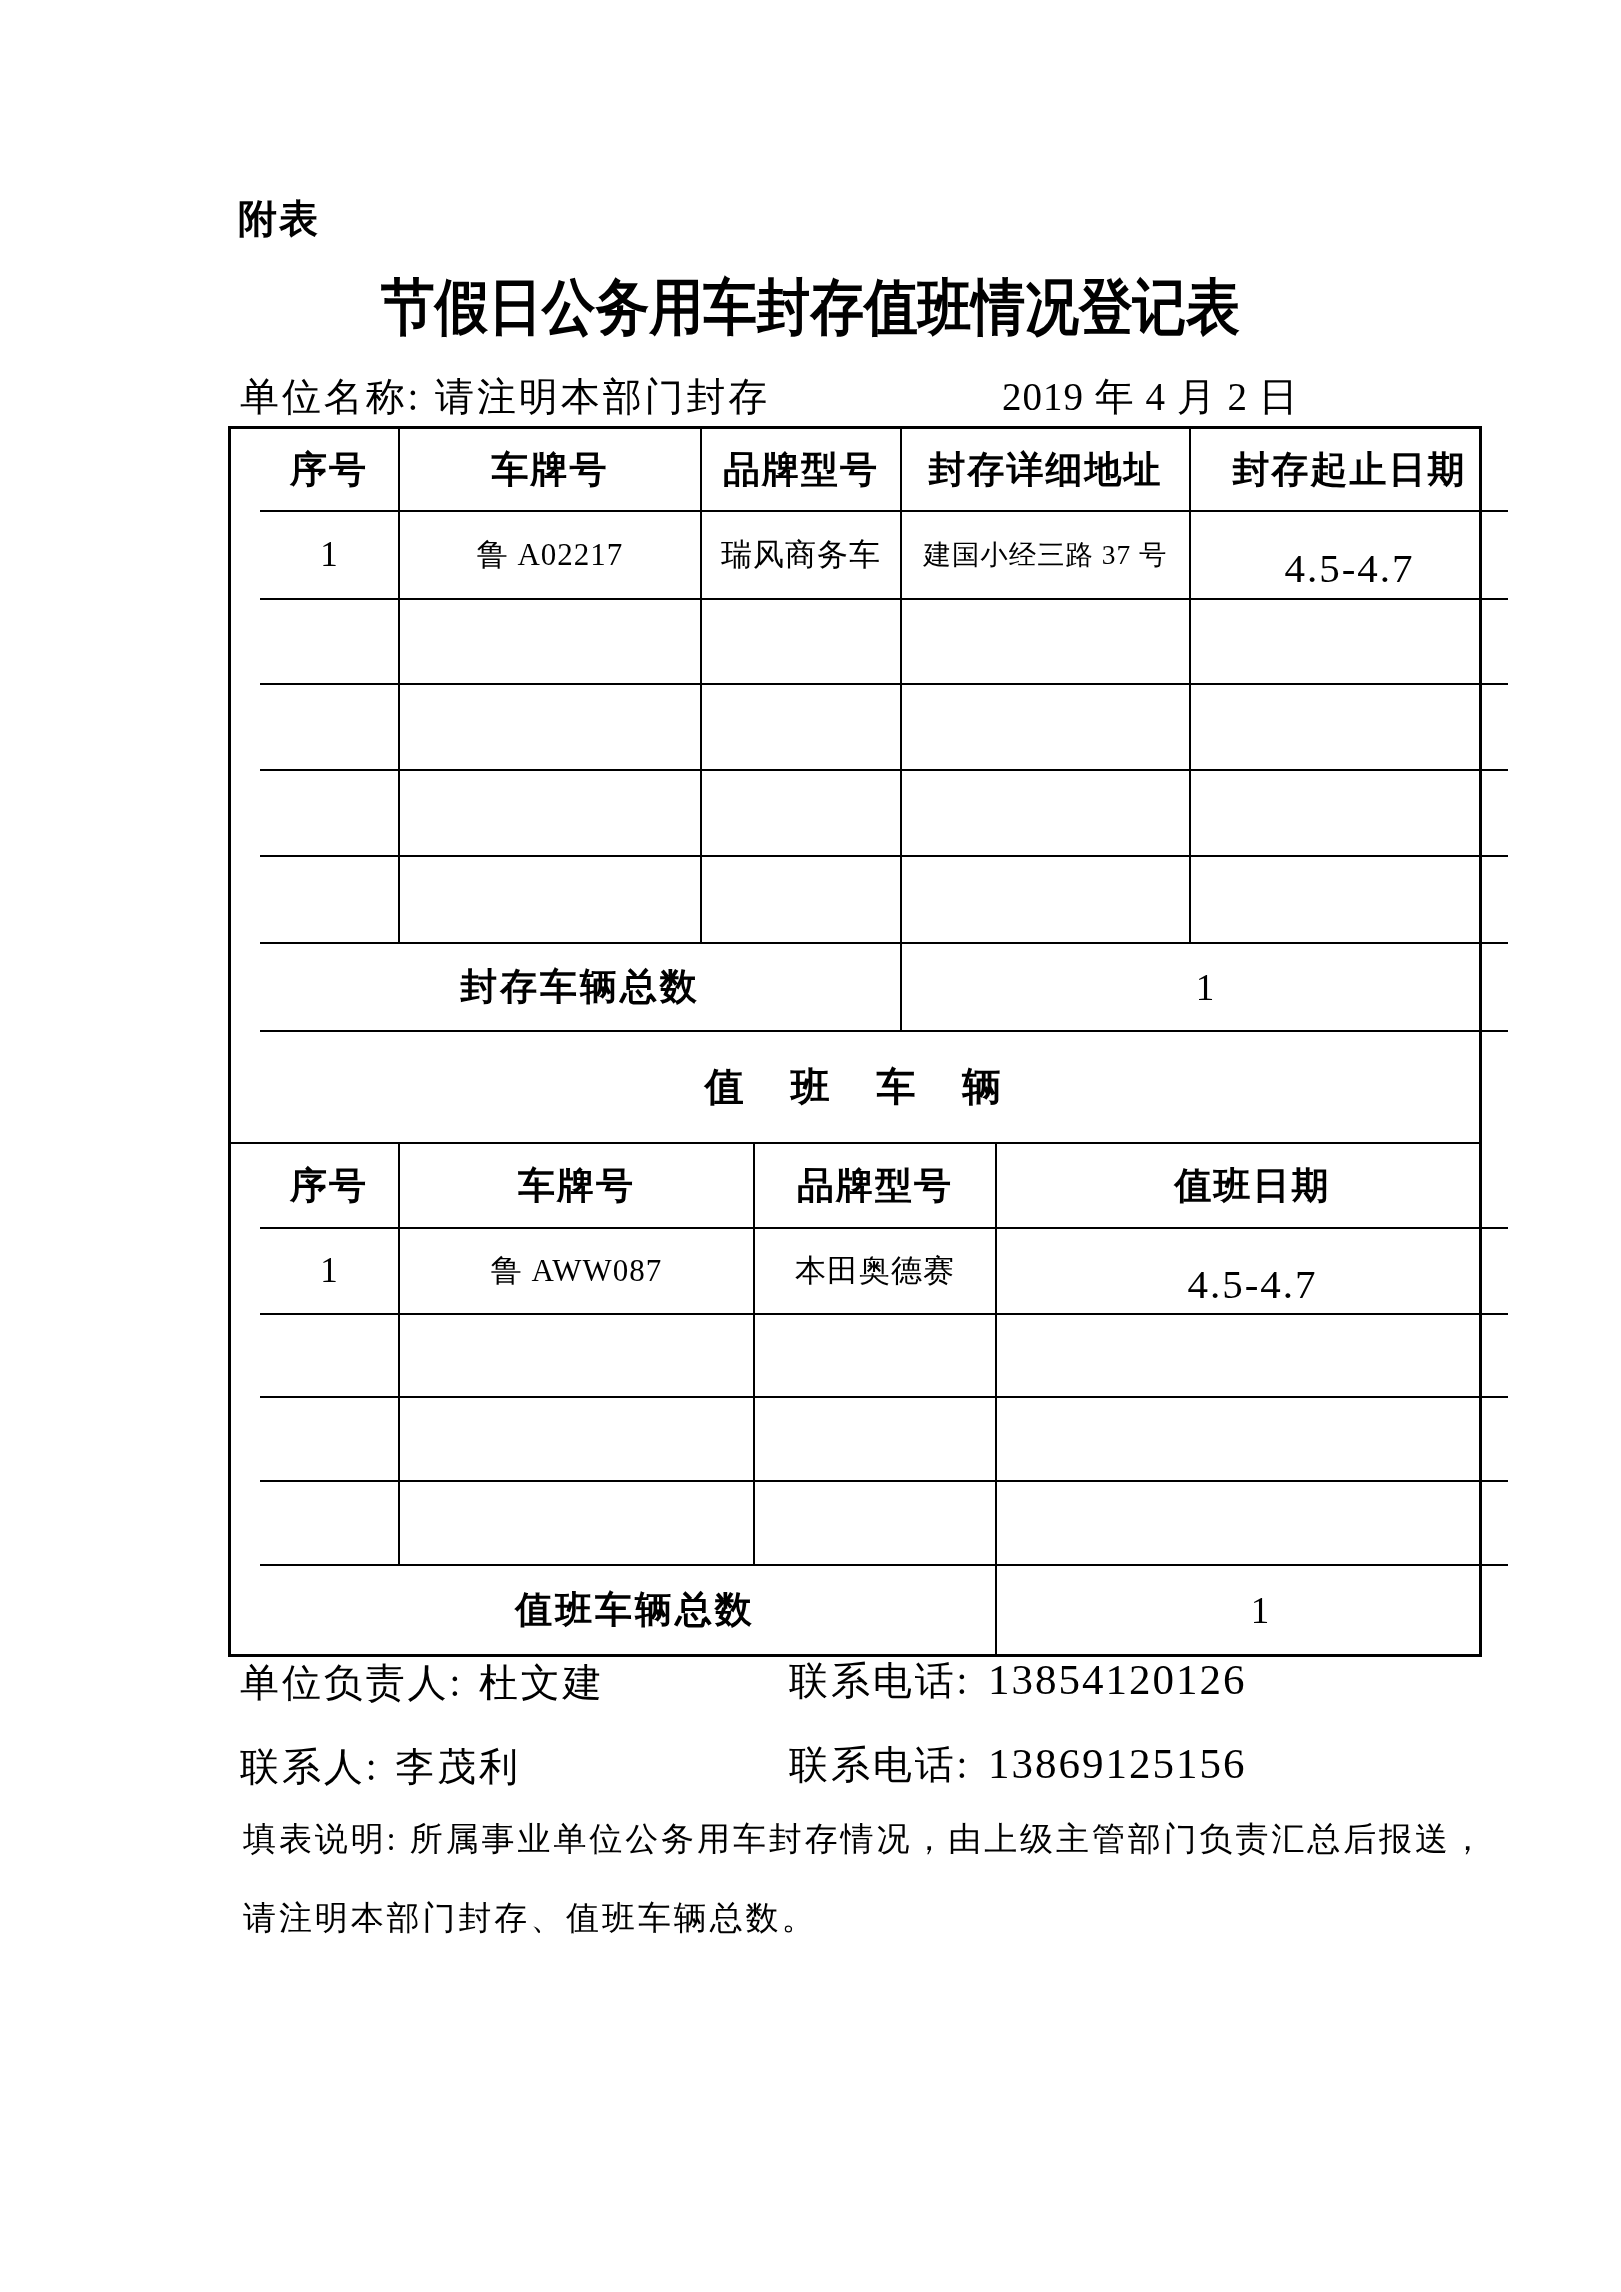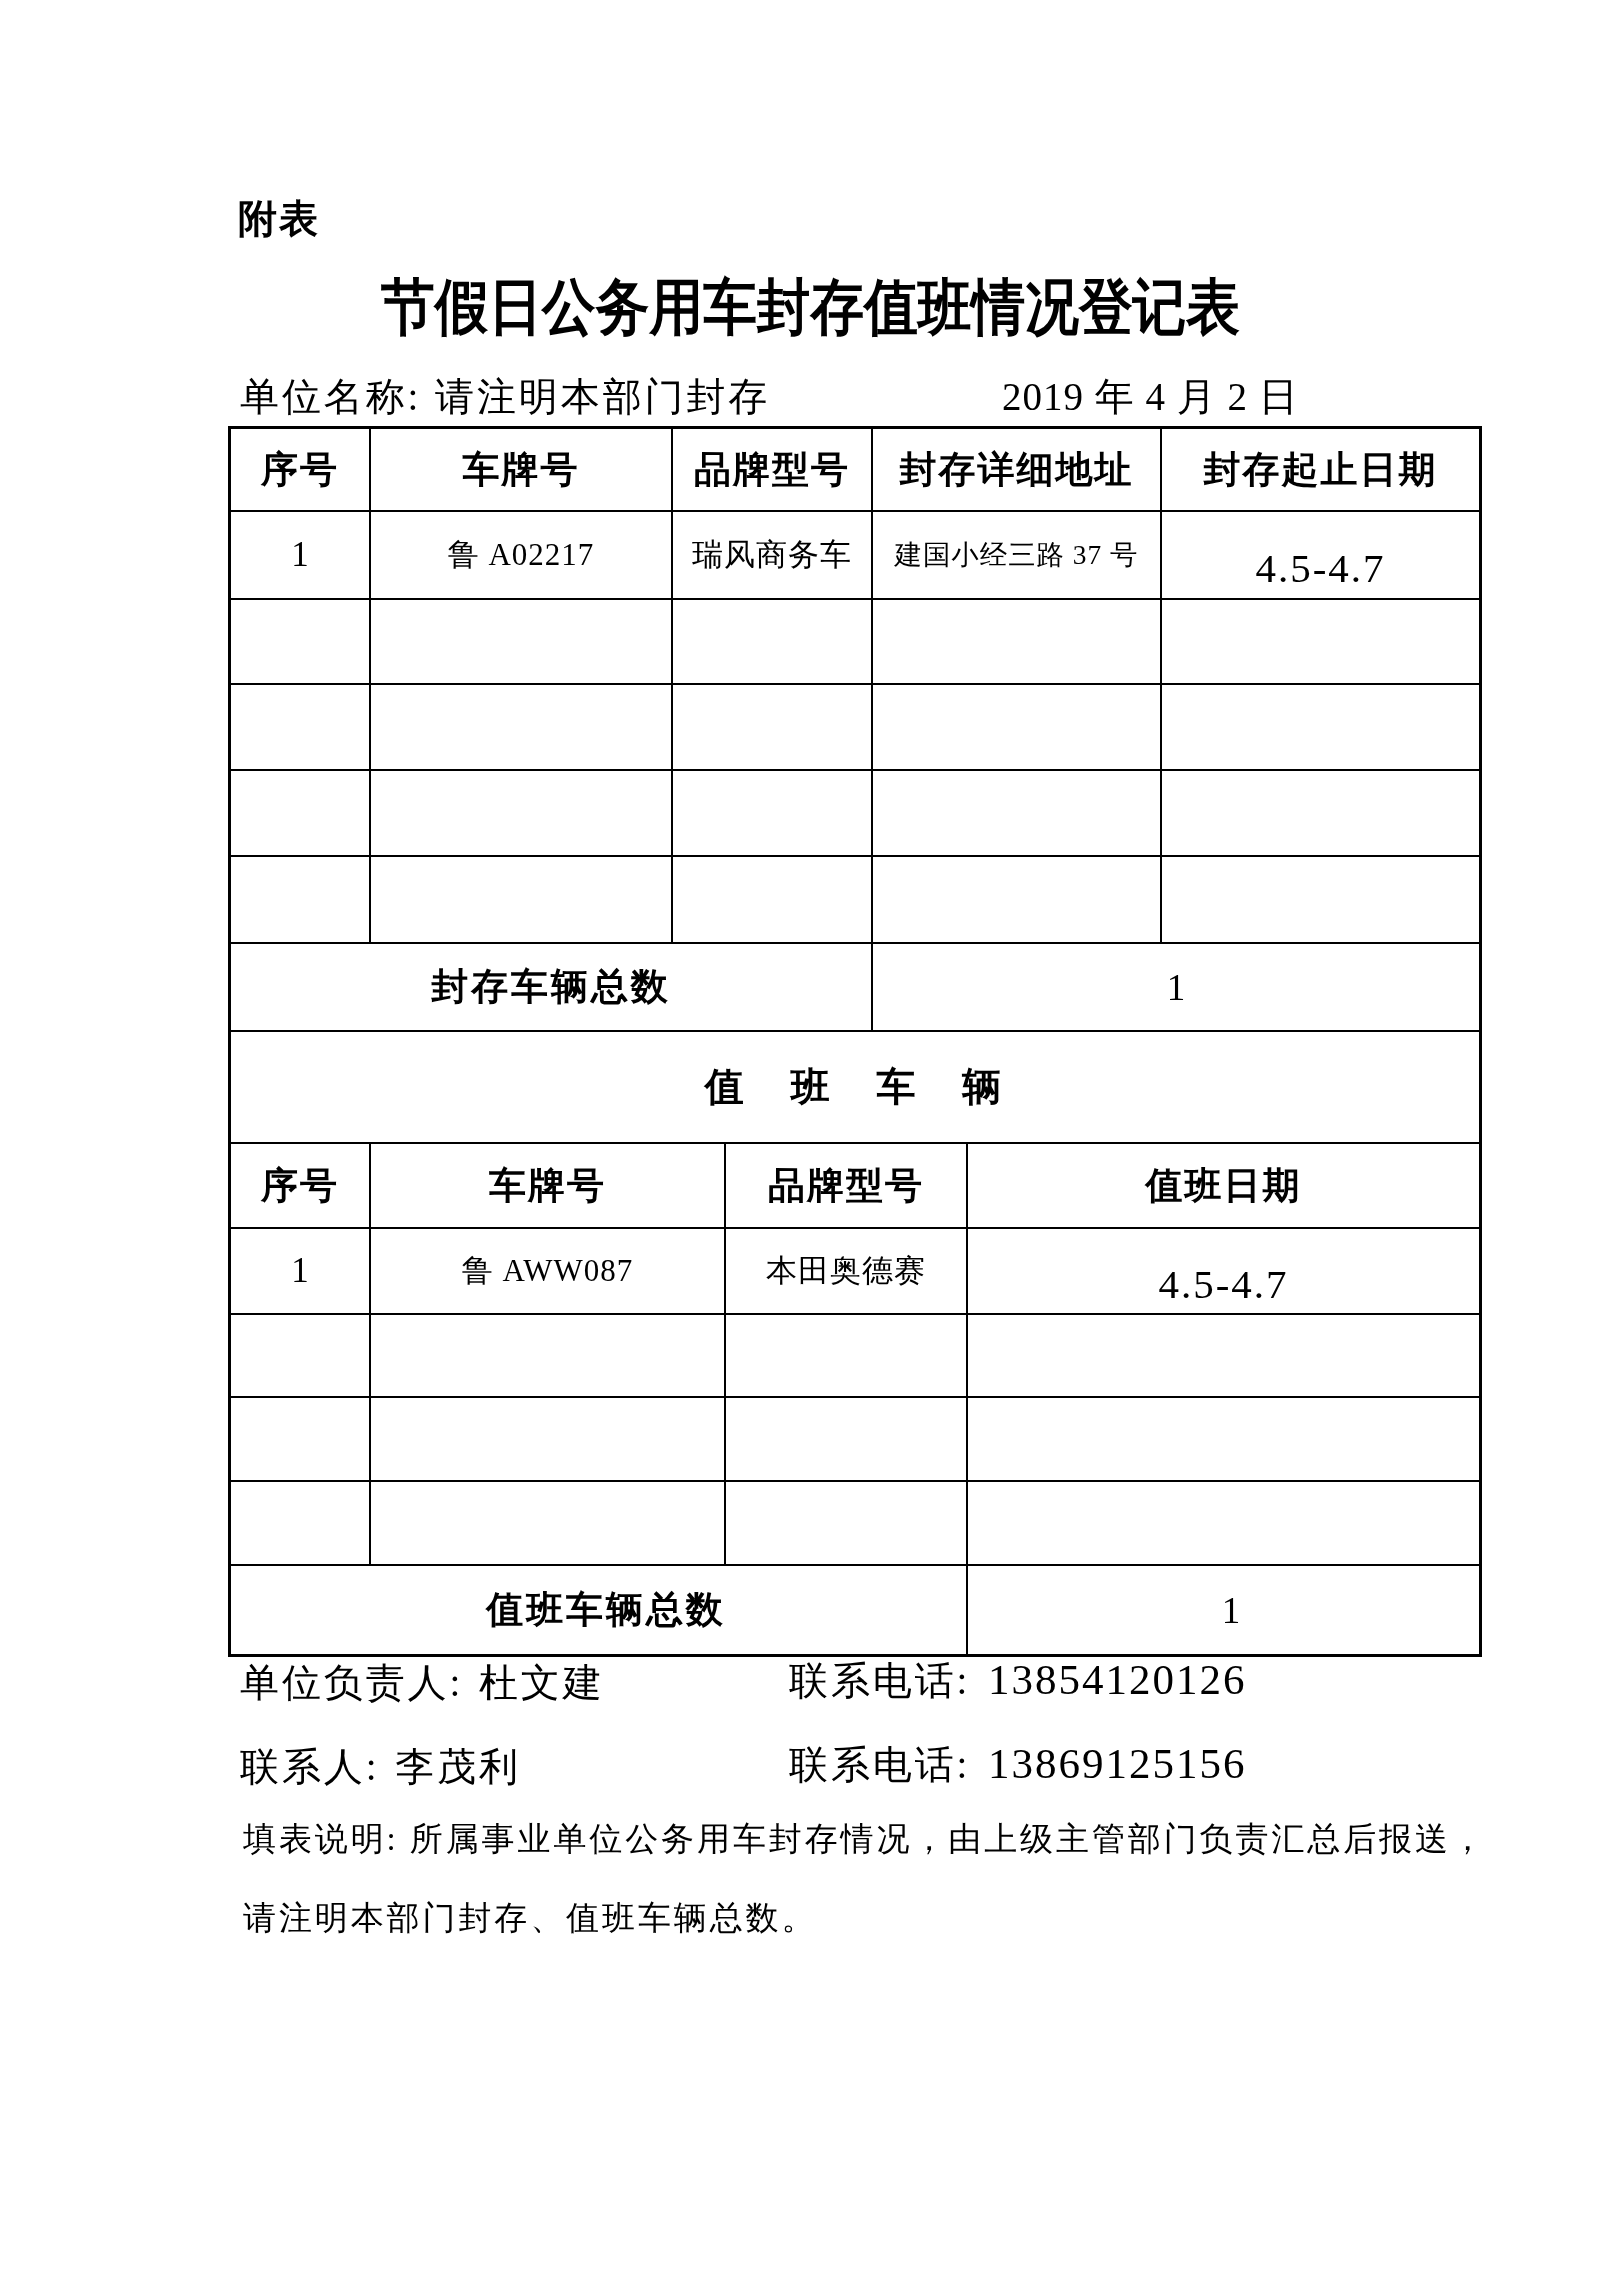--- a/index.html
+++ b/index.html
@@ -28,21 +28,21 @@
   }
   .unitline{left:240px;top:370px;font-size:39px;letter-spacing:2.9px;white-space:nowrap;}
   .unitline .val{margin-left:13.7px;}
   .dateline{left:1002px;top:370px;font-size:39px;letter-spacing:1px;white-space:nowrap;}
 
   
   .bigtable{
     left:228px;top:426px;width:1248px;
     border:3.9px solid #000;
   }
-  .grid{display:grid;}
+  .grid{display:grid;padding-left:29px;}
   .t1{grid-template-columns:140px 302px 200px 289px 317px;
       grid-template-rows:83px 88px 85px 86px 86px 87px 88px;}
   .t2{grid-template-columns:140px 355px 242px 511px;
       grid-template-rows:85px 86px 83px 84px 84px 88px;}
   .c{
     box-sizing:border-box;
     border-right:2px solid #000;
     border-bottom:2.9px solid #000;
     display:flex;align-items:center;justify-content:center;
     overflow:hidden;white-space:nowrap;

